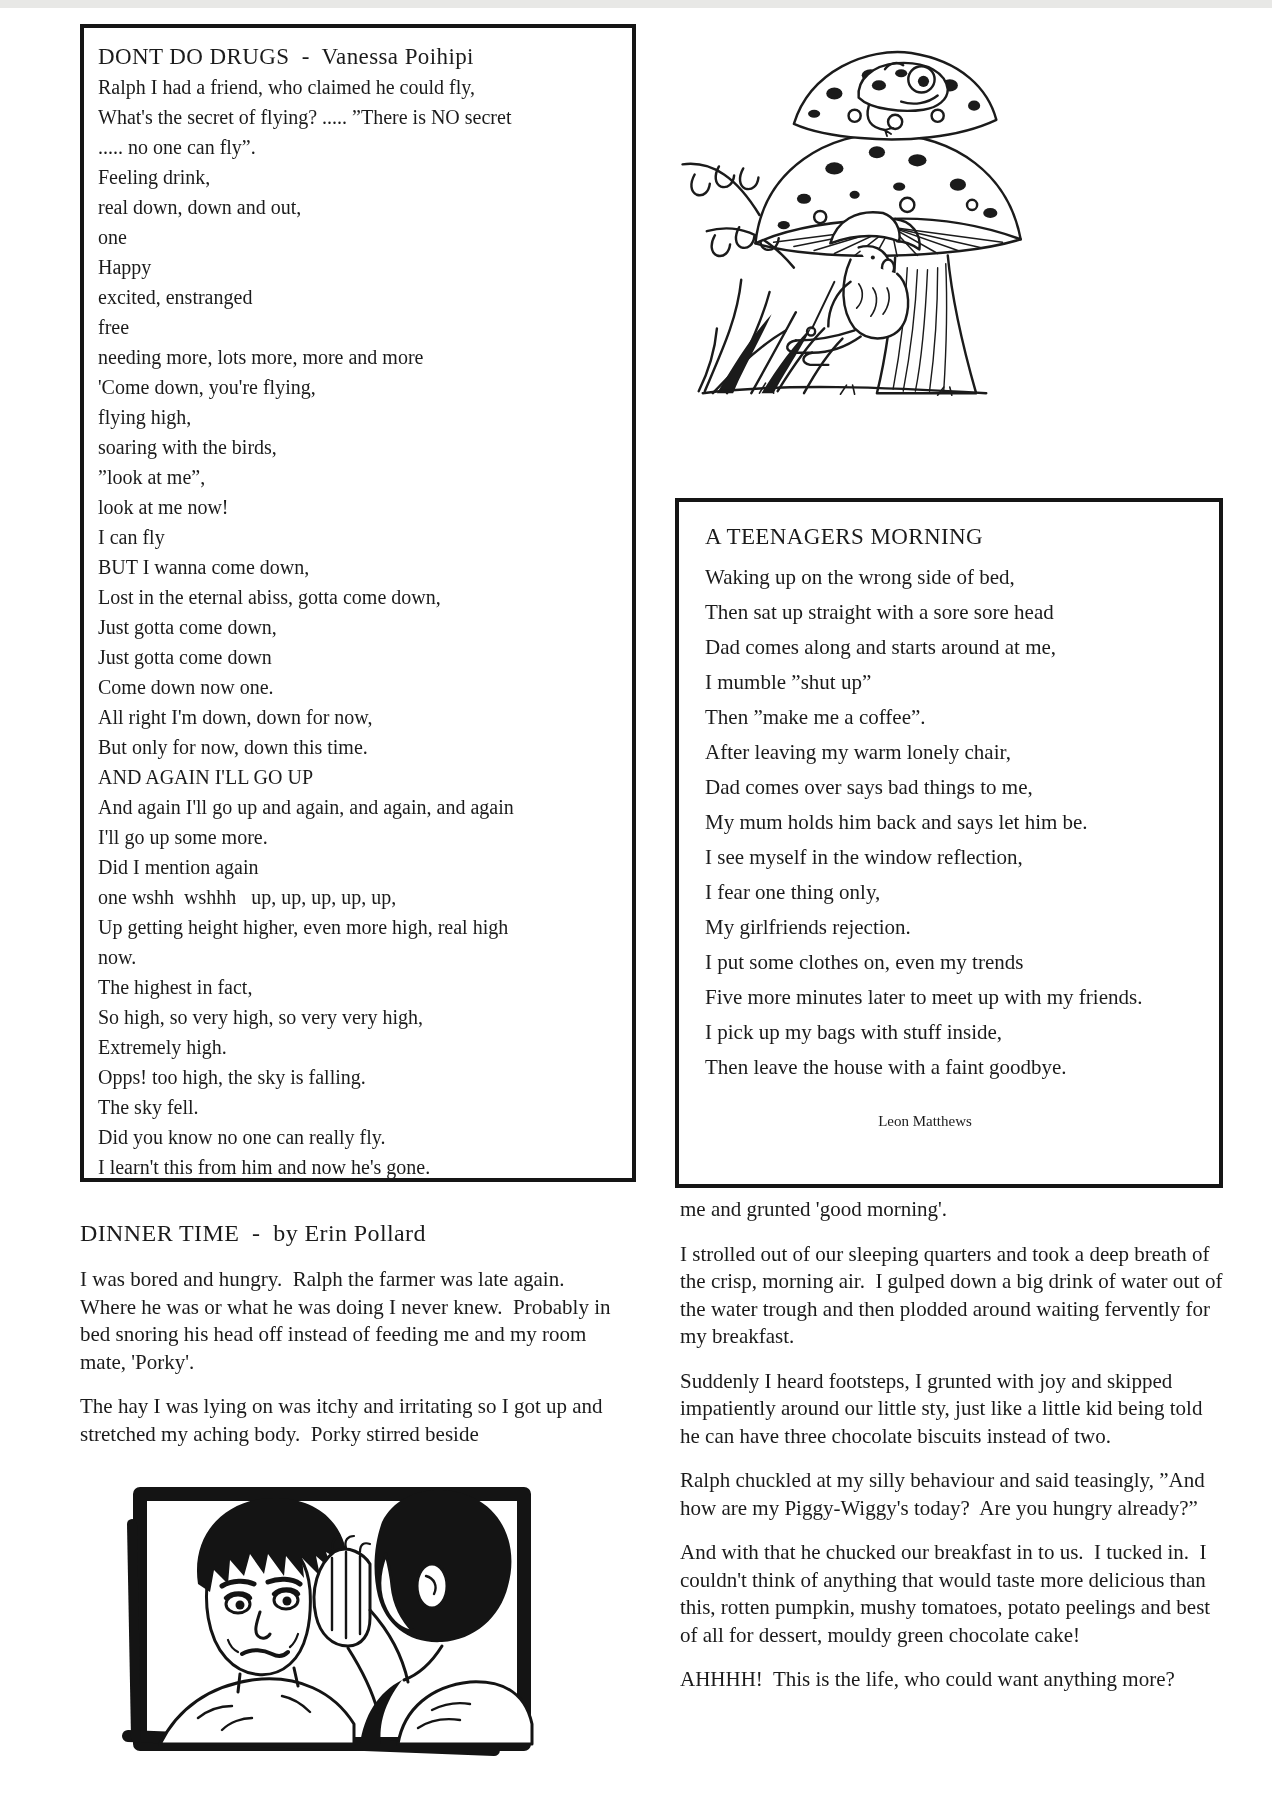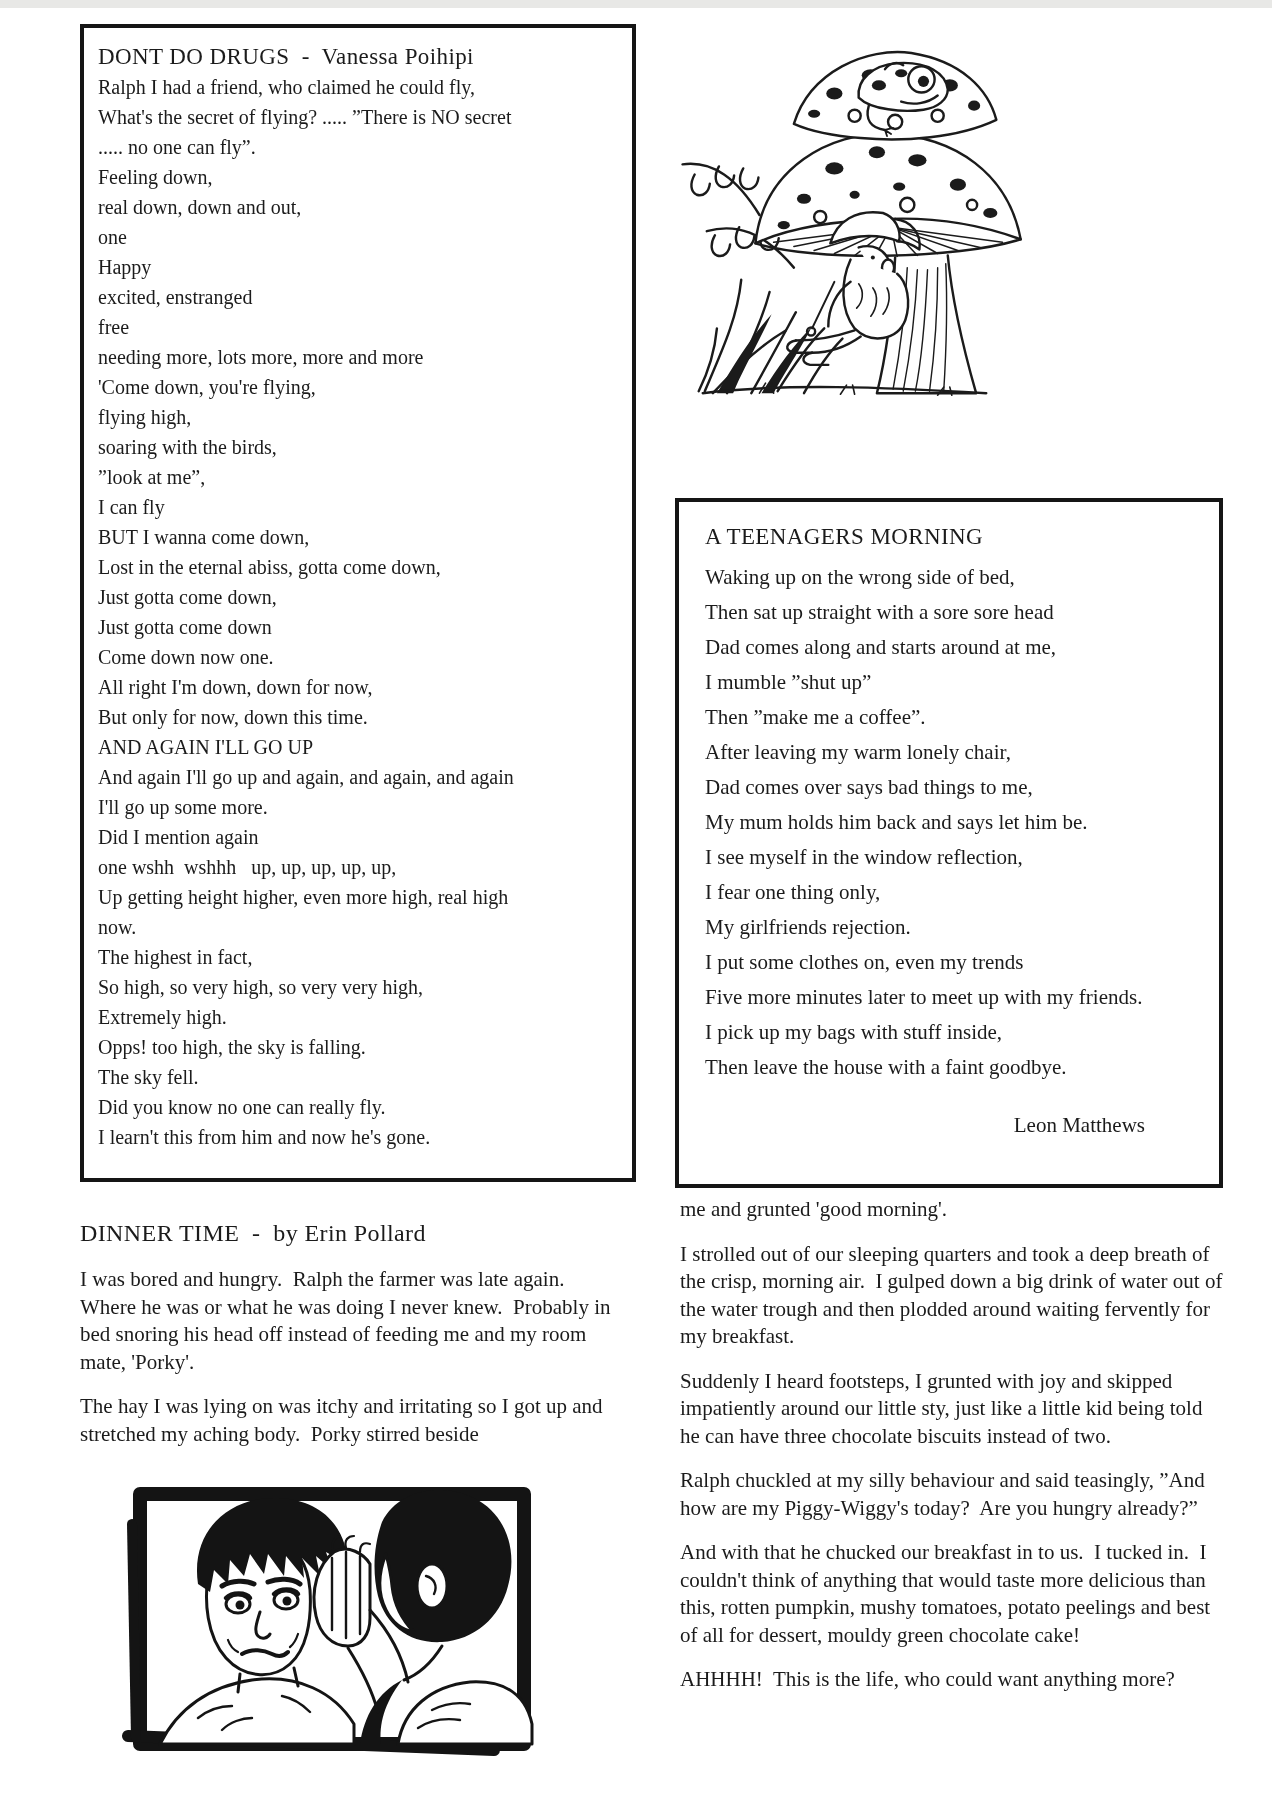--- a/index.html
+++ b/index.html
@@ -11,21 +11,21 @@
     overflow:hidden;
   }
   .poem-box { position:absolute; background:#ffffff; border:4px solid #151515; box-sizing:border-box; }
   #box-drugs  { left:80px;  top:16px;  width:556px; height:1158px; padding:14px 6px 0 14px; }
   #box-teen   { left:675px; top:490px; width:548px; height:690px;  padding:20px 10px 16px 26px; }
 
   .poem-title { font-size:23px; line-height:30px; letter-spacing:0.4px; white-space:pre; }
   #box-teen .poem-title { margin-bottom:8px; }
   .poem-lines-drugs .poem-line { font-size:20px; line-height:30px; white-space:pre; }
   .poem-lines-teen  .poem-line { font-size:21px; line-height:35px; white-space:pre; }
-  .poem-author { font-size:21px; text-align:right; padding-right:64px; margin-top:28px; }
+  .poem-author { font-size:15px; text-align:center; padding-right:64px; margin-top:28px; }
 
   .story-heading { position:absolute; left:80px; top:1212px; font-size:24px; letter-spacing:0.4px; white-space:pre; }
   .story-col { position:absolute; }
   #story-left  { left:80px;  top:1258px; width:538px; }
   #story-right { left:680px; top:1188px; width:545px; }
   .story-col .story-para {
     font-size:21px; line-height:27.5px; margin:0 0 17px 0; white-space:pre-wrap;
   }
 
   .illus { position:absolute; }
@@ -37,31 +37,32 @@
 <body>
 
 <div class="page">
 
   <div class="poem-box" id="box-drugs">
     <div class="poem-title">DONT DO DRUGS  -  Vanessa Poihipi</div>
     <div class="poem-lines-drugs">
         <div class="poem-line">Ralph I had a friend, who claimed he could fly,</div>
         <div class="poem-line">What's the secret of flying? ..... ”There is NO secret</div>
         <div class="poem-line">..... no one can fly”.</div>
-        <div class="poem-line">Feeling down,</div>
+        <div class="poem-line">Feeling drink,</div>
         <div class="poem-line">real down, down and out,</div>
         <div class="poem-line">one</div>
         <div class="poem-line">Happy</div>
         <div class="poem-line">excited, enstranged</div>
         <div class="poem-line">free</div>
         <div class="poem-line">needing more, lots more, more and more</div>
         <div class="poem-line">'Come down, you're flying,</div>
         <div class="poem-line">flying high,</div>
         <div class="poem-line">soaring with the birds,</div>
         <div class="poem-line">”look at me”,</div>
+        <div class="poem-line">look at me now!</div>
         <div class="poem-line">I can fly</div>
         <div class="poem-line">BUT I wanna come down,</div>
         <div class="poem-line">Lost in the eternal abiss, gotta come down,</div>
         <div class="poem-line">Just gotta come down,</div>
         <div class="poem-line">Just gotta come down</div>
         <div class="poem-line">Come down now one.</div>
         <div class="poem-line">All right I'm down, down for now,</div>
         <div class="poem-line">But only for now, down this time.</div>
         <div class="poem-line">AND AGAIN I'LL GO UP</div>
         <div class="poem-line">And again I'll go up and again, and again, and again</div>

